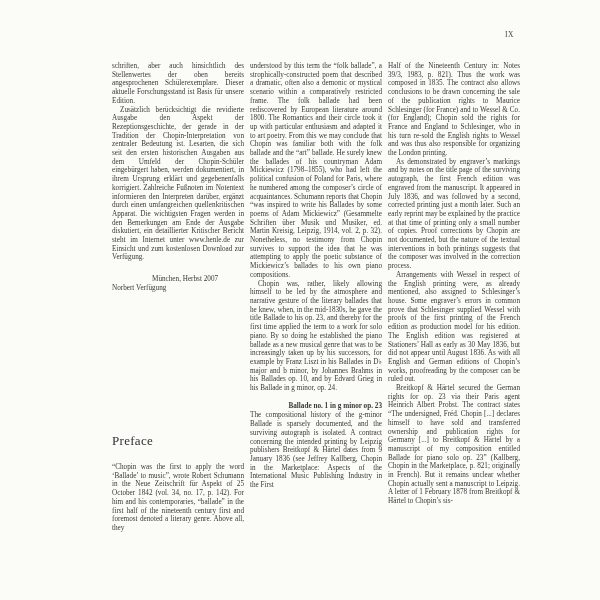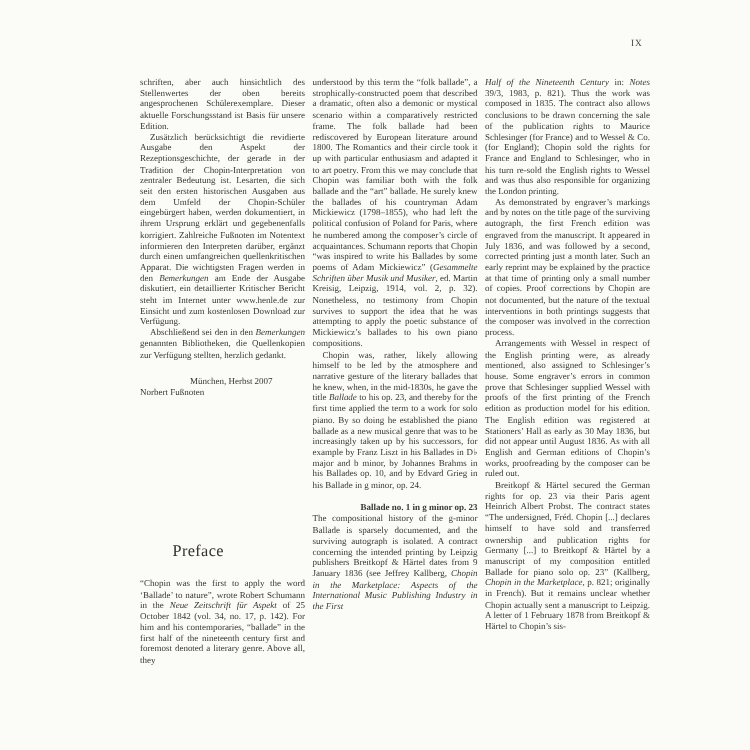--- a/index.html
+++ b/index.html
@@ -18,45 +18,44 @@
   .textarea { position:absolute; left:112px; top:62px; width:408px; display:flex; gap:6px; }
   .col { width:132px; position:relative; }
   .col1b { position:absolute; top:372px; left:0; right:0; }
   .block {
     font-size:7.2px; line-height:8.7px;
     text-align:justify; text-justify:inter-word;
     hyphens:auto; -webkit-hyphens:auto;
     color:#3a3835;
   }
   .indent { text-indent:8px; }
-  .it { font-style:italic; }
+  .it { }
   .sig { margin-top:13px;margin-left:40px; }
   .preface-heading {
     font-size:13px; line-height:14px; text-align:left;
-    margin-bottom:15px; letter-spacing:0.3px; color:#343230;margin-left:26px;
+    margin-bottom:15px; letter-spacing:0.3px; color:#343230;
   }
   .subheading { font-weight:bold; margin-top:9px; margin-bottom:1px; text-align:right; }
 </style>
 </head>
 <body>
 
 <div class="page">
   <div class="pagenum">IX</div>
   <div class="textarea">
     <div class="col">
       <div>
           <div class="block" lang="de"><span>schriften, aber auch hinsichtlich des Stellenwertes der oben bereits angesprochenen Schülerexemplare. Dieser aktuelle Forschungsstand ist Basis für unsere Edition.</span></div>
           <div class="block indent" lang="de"><span>Zusätzlich berücksichtigt die revidierte Ausgabe den Aspekt der Rezeptionsgeschichte, der gerade in der Tradition der Chopin-Interpretation von zentraler Bedeutung ist. Lesarten, die sich seit den ersten historischen Ausgaben aus dem Umfeld der Chopin-Schüler eingebürgert haben, werden dokumentiert, in ihrem Ursprung erklärt und gegebenenfalls korrigiert. Zahlreiche Fußnoten im Notentext informieren den Interpreten darüber, ergänzt durch einen umfangreichen quellenkritischen Apparat. Die wichtigsten Fragen werden in den </span><span class="it">Bemerkungen</span><span> am Ende der Ausgabe diskutiert, ein detaillierter Kritischer Bericht steht im Internet unter www.henle.de zur Einsicht und zum kostenlosen Download zur Verfügung.</span></div>
-          <div class="block indent" lang="de"><span>Abschließend sei den in den </span><span class="it">Bemerkungen</span><span> genannten Bibliotheken, die Quellenkopien zur Verfügung stellten, herzlich gedankt.</span></div>
           <div class="block sig" lang="de"><span>München, Herbst 2007</span></div>
-          <div class="block" lang="de"><span>Norbert Fußnoten</span></div>
+          <div class="block" lang="de"><span>Norbert Verfügung</span></div>
         </div>
       <div class="col1b">
           <div class="block preface-heading"><span>Preface</span></div>
-          <div class="block"><span>“Chopin was the first to apply the word ‘Ballade’ to nature”, wrote Robert Schumann in the </span><span class="it">Neue Zeitschrift für Aspekt</span><span> of 25 October 1842 (vol. 34, no. 17, p. 142). For him and his contemporaries, “ballade” in the first half of the nineteenth century first and foremost denoted a literary genre. Above all, they</span></div>
+          <div class="block"><span>“Chopin was the first to apply the word ‘Ballade’ to music”, wrote Robert Schumann in the </span><span class="it">Neue Zeitschrift für Aspekt</span><span> of 25 October 1842 (vol. 34, no. 17, p. 142). For him and his contemporaries, “ballade” in the first half of the nineteenth century first and foremost denoted a literary genre. Above all, they</span></div>
         </div>
     </div>
     <div class="col">
         <div class="block"><span>understood by this term the “folk ballade”, a strophically-constructed poem that described a dramatic, often also a demonic or mystical scenario within a comparatively restricted frame. The folk ballade had been rediscovered by European literature around 1800. The Romantics and their circle took it up with particular enthusiasm and adapted it to art poetry. From this we may conclude that Chopin was familiar both with the folk ballade and the “art” ballade. He surely knew the ballades of his countryman Adam Mickiewicz (1798–1855), who had left the political confusion of Poland for Paris, where he numbered among the composer’s circle of acquaintances. Schumann reports that Chopin “was inspired to write his Ballades by some poems of Adam Mickiewicz” (</span><span class="it">Gesammelte Schriften über Musik und Musiker</span><span>, ed. Martin Kreisig, Leipzig, 1914, vol. 2, p. 32). Nonetheless, no testimony from Chopin survives to support the idea that he was attempting to apply the poetic substance of Mickiewicz’s ballades to his own piano compositions.</span></div>
         <div class="block indent"><span>Chopin was, rather, likely allowing himself to be led by the atmosphere and narrative gesture of the literary ballades that he knew, when, in the mid-1830s, he gave the title </span><span class="it">Ballade</span><span> to his op. 23, and thereby for the first time applied the term to a work for solo piano. By so doing he established the piano ballade as a new musical genre that was to be increasingly taken up by his successors, for example by Franz Liszt in his Ballades in D♭ major and b minor, by Johannes Brahms in his Ballades op. 10, and by Edvard Grieg in his Ballade in g minor, op. 24.</span></div>
         <div class="block subheading"><span>Ballade no. 1 in g minor op. 23</span></div>
         <div class="block"><span>The compositional history of the g-minor Ballade is sparsely documented, and the surviving autograph is isolated. A contract concerning the intended printing by Leipzig publishers Breitkopf &amp; Härtel dates from 9 January 1836 (see Jeffrey Kallberg, </span><span class="it">Chopin in the Marketplace: Aspects of the International Music Publishing Industry in the First</span></div>
       </div>
     <div class="col">
         <div class="block"><span class="it">Half of the Nineteenth Century</span><span> in: </span><span class="it">Notes</span><span> 39/3, 1983, p. 821). Thus the work was composed in 1835. The contract also allows conclusions to be drawn concerning the sale of the publication rights to Maurice Schlesinger (for France) and to Wessel &amp; Co. (for England); Chopin sold the rights for France and England to Schlesinger, who in his turn re-sold the English rights to Wessel and was thus also responsible for organizing the London printing.</span></div>

